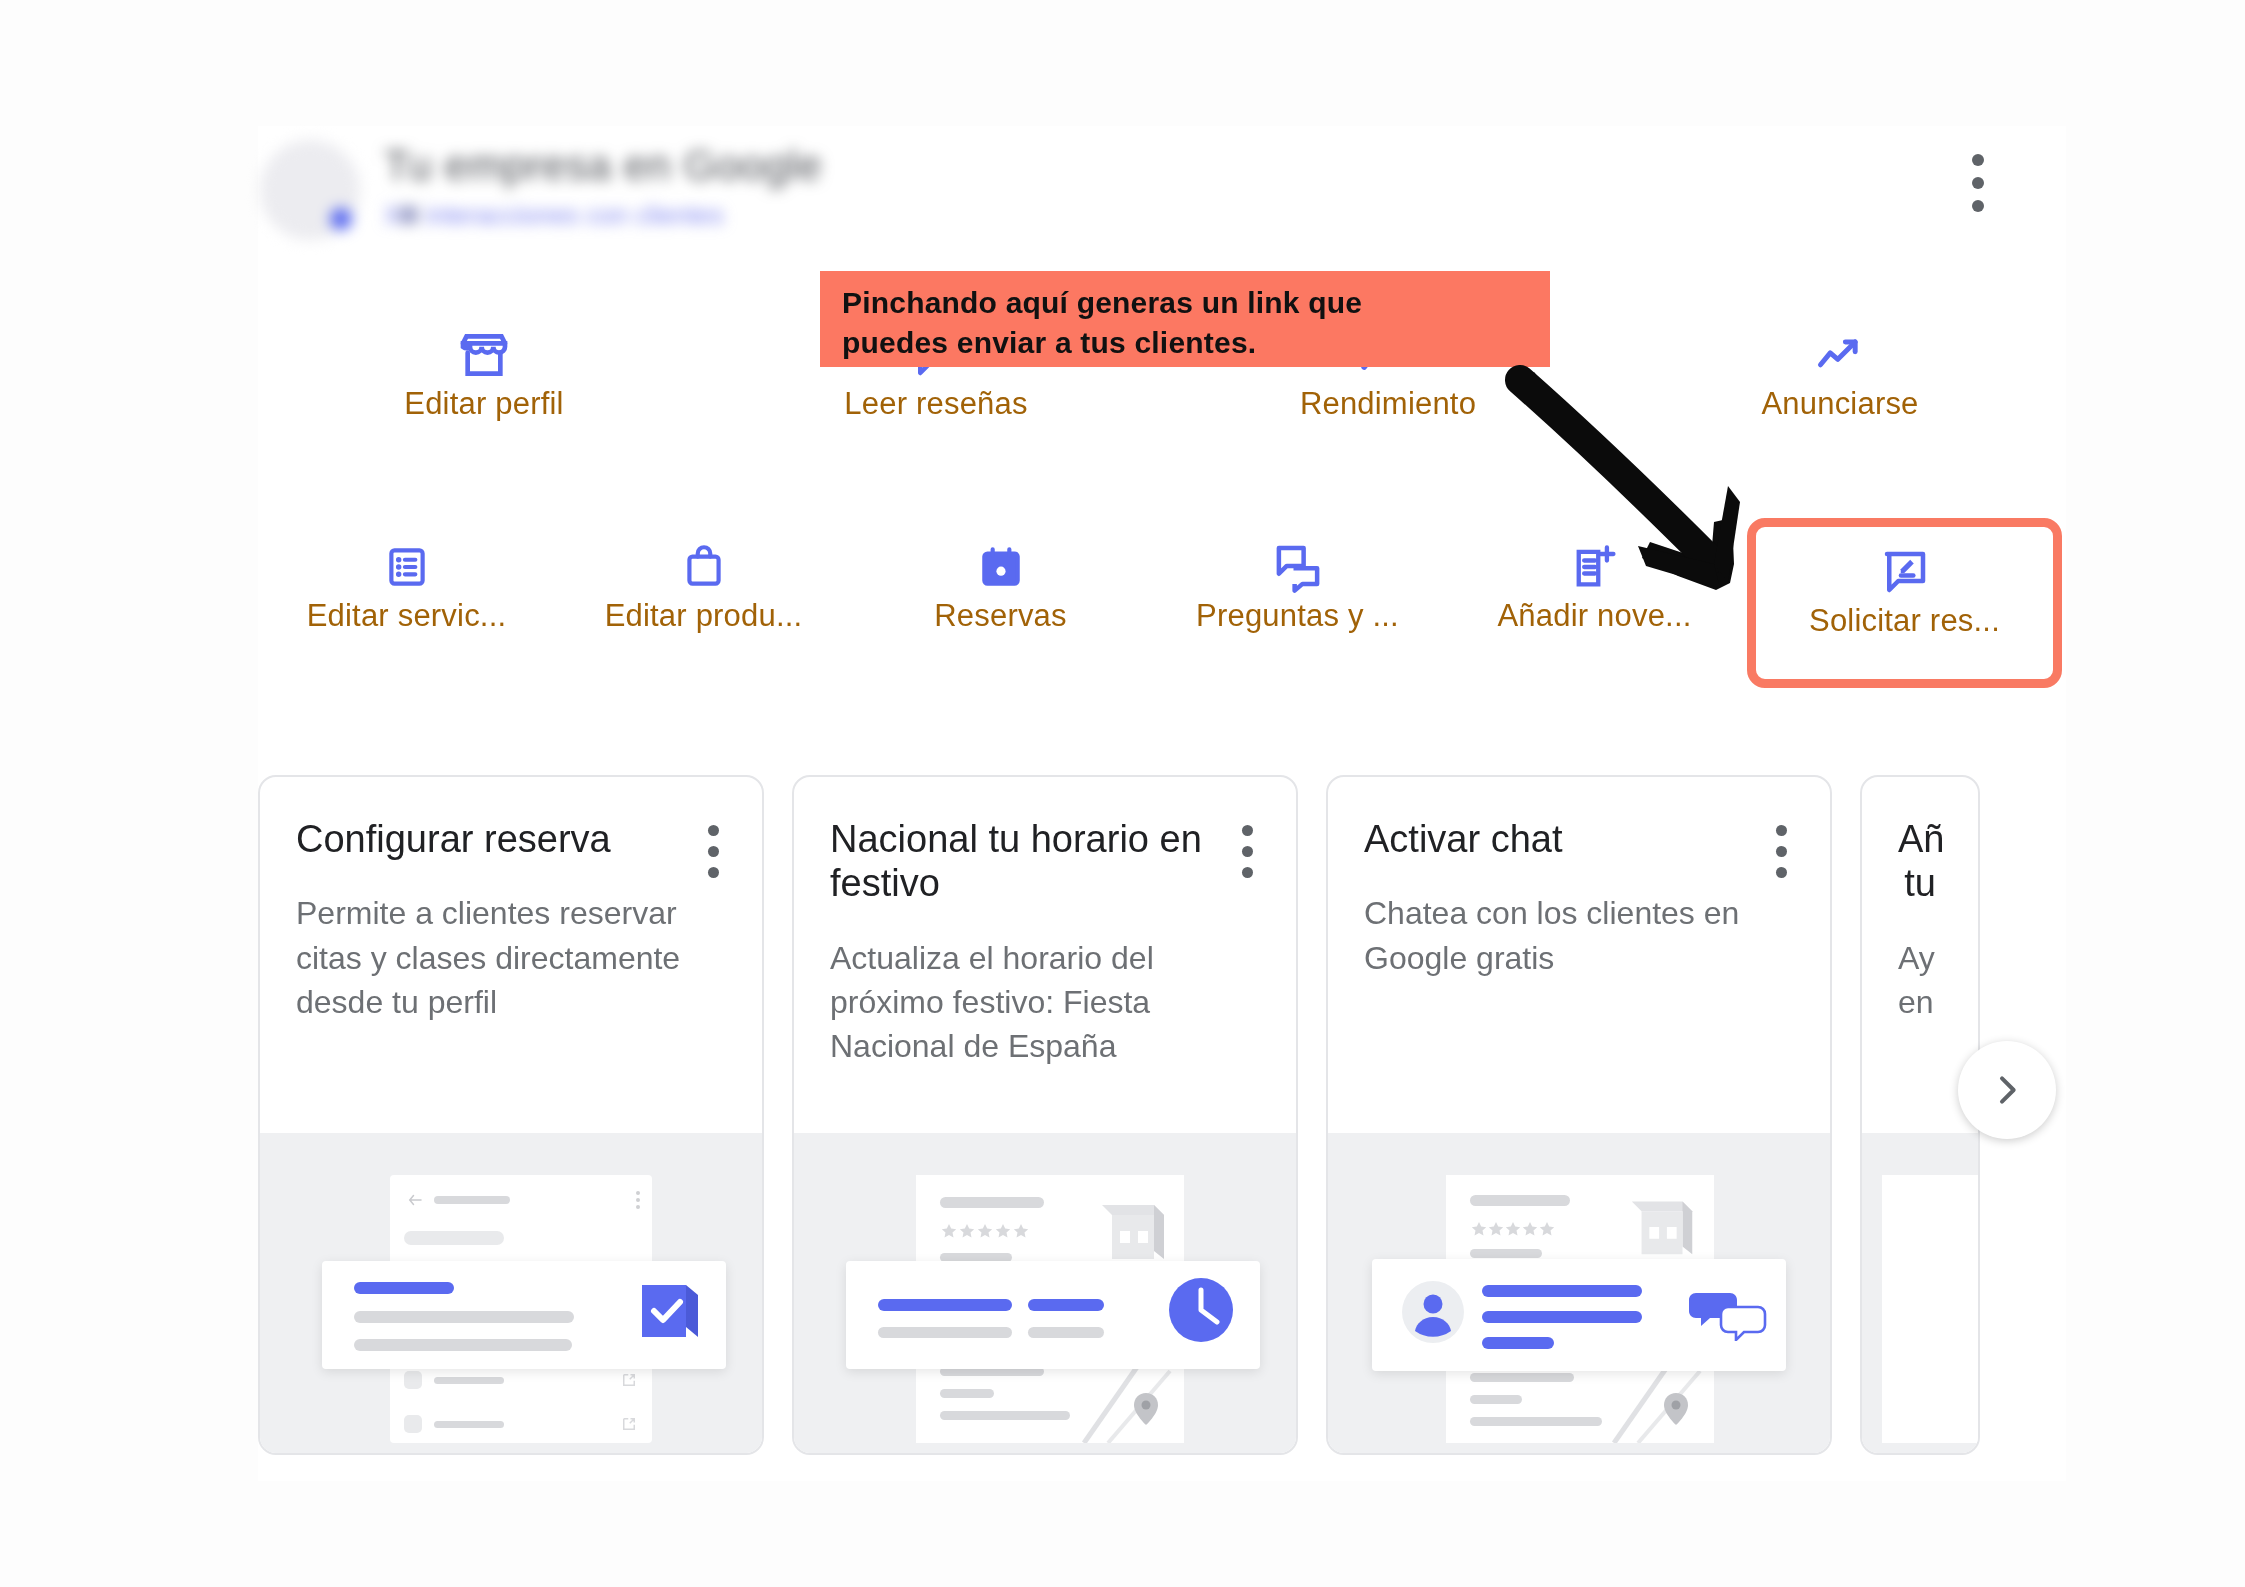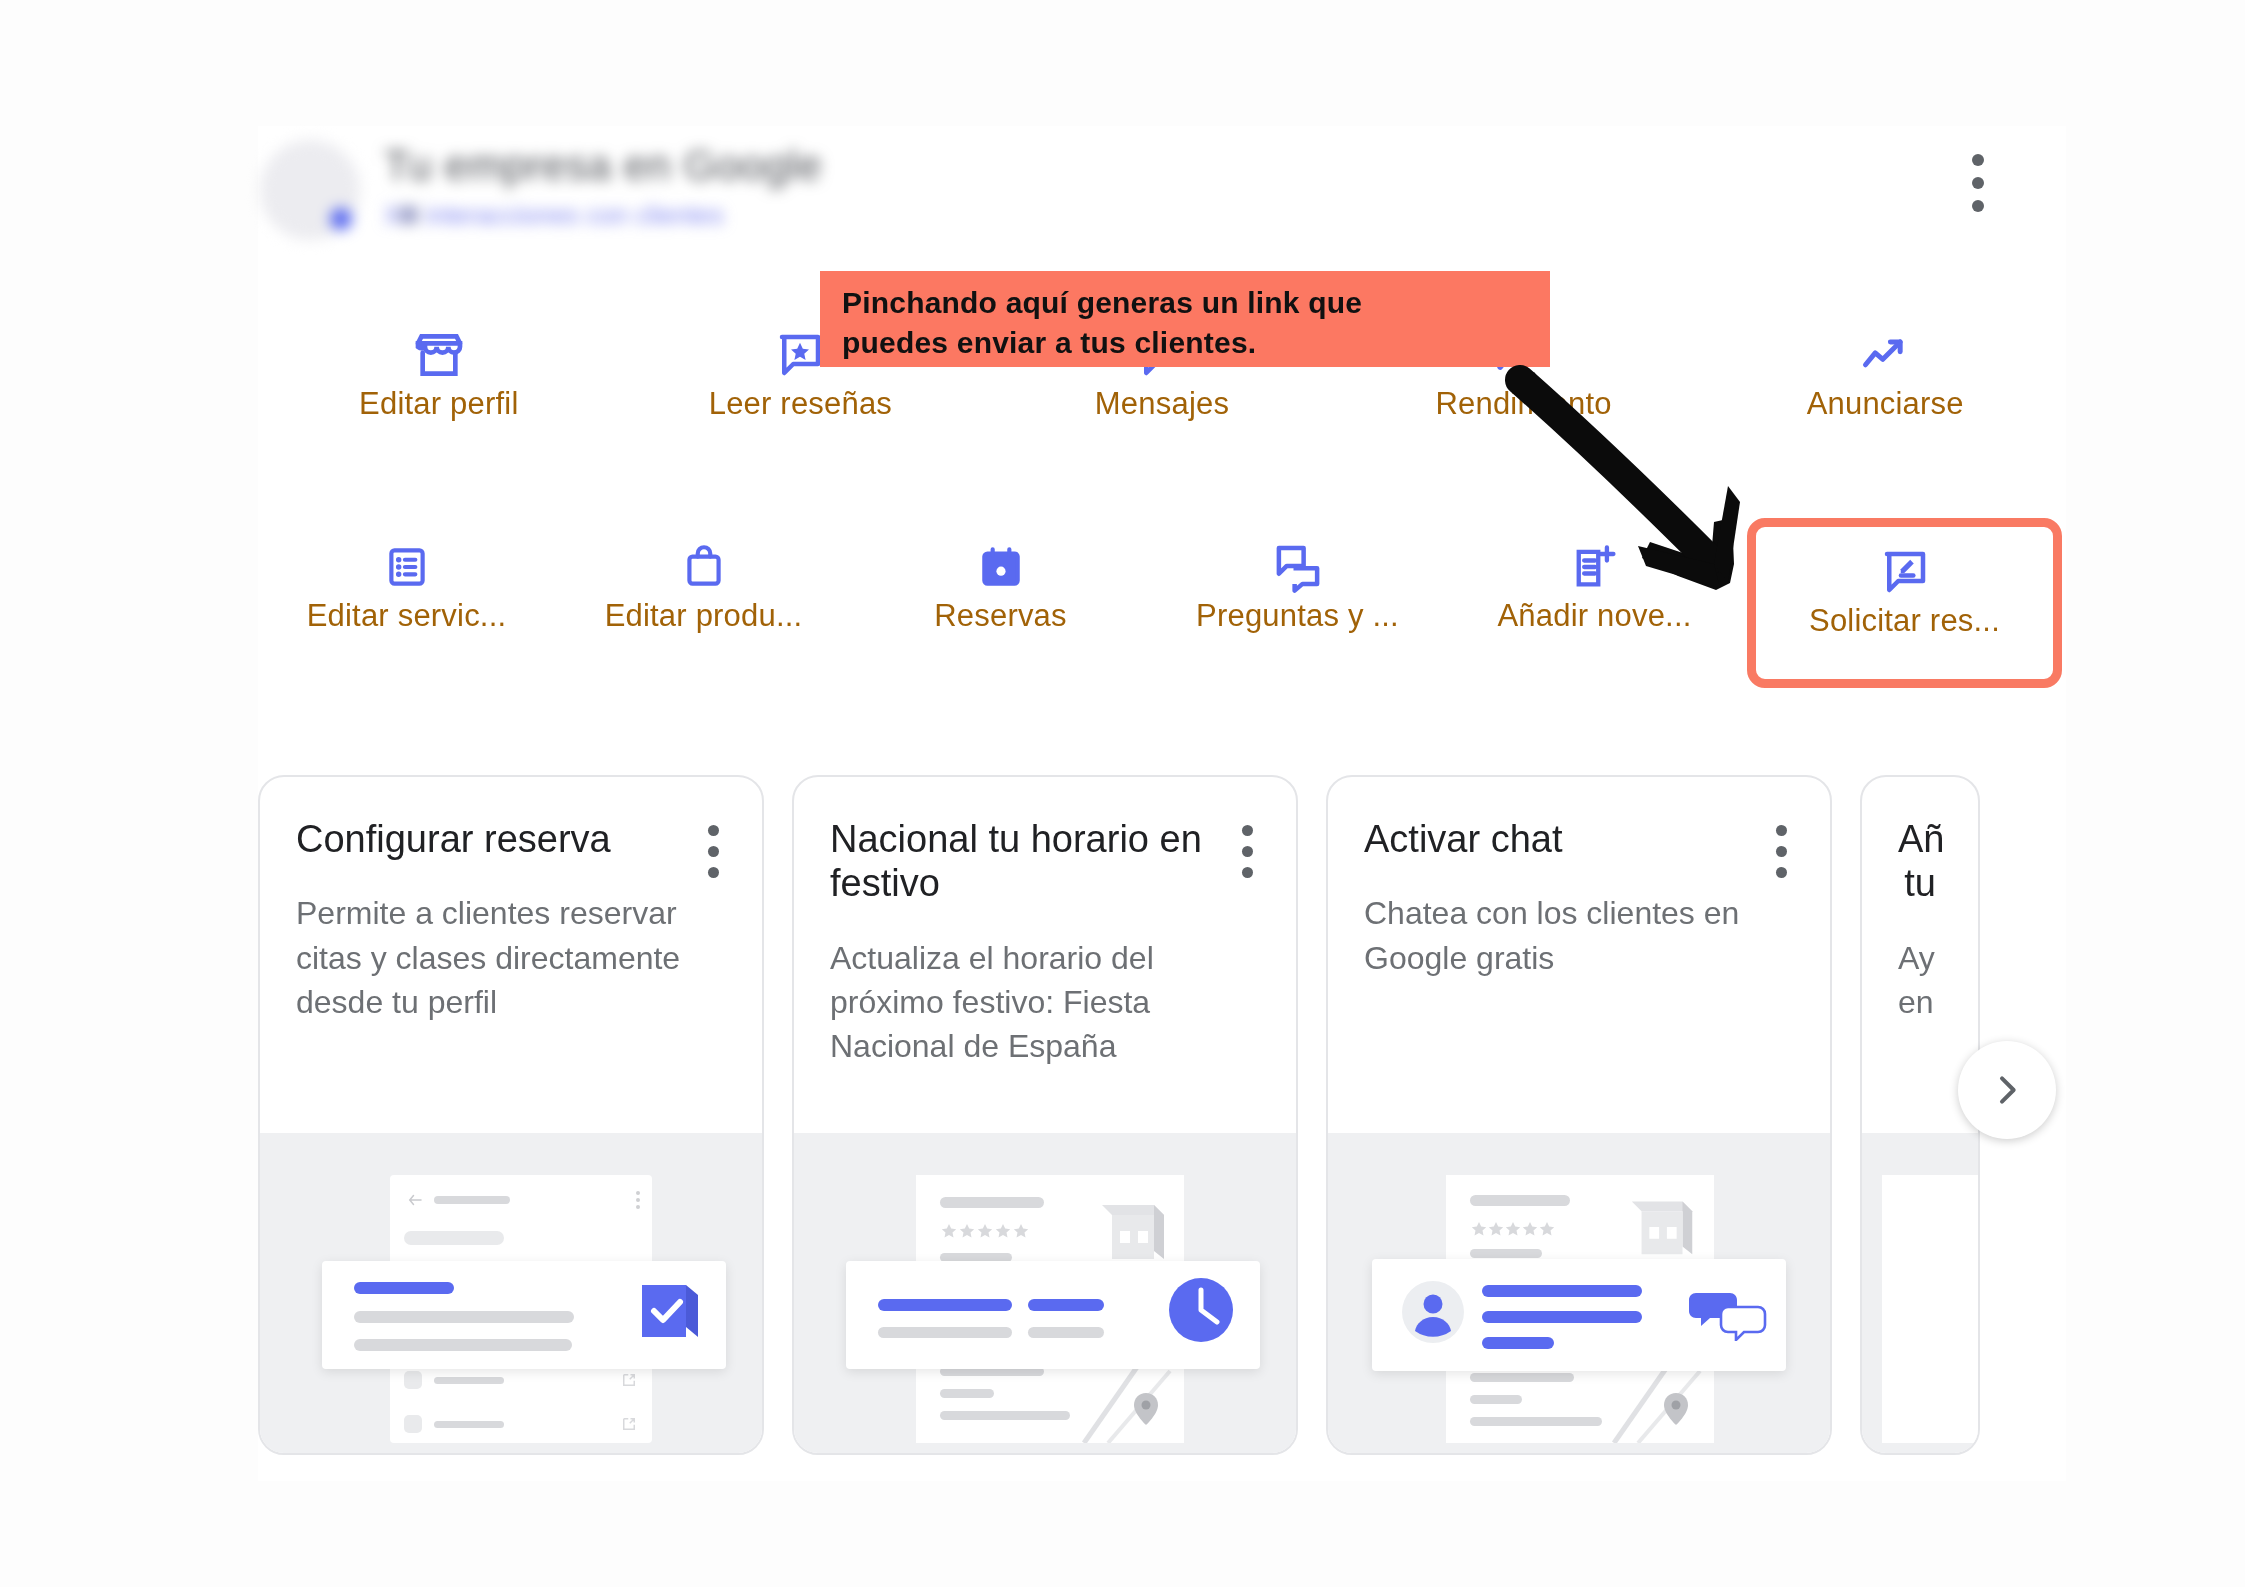--- a/index.html
+++ b/index.html
@@ -75,21 +75,21 @@
   .act.highlighted {
     border: 9px solid #f97a63; border-radius: 18px;
     padding-top: 14px; margin: -10px 4px 0 4px;
     background: #ffffff;
   }
 
   
   .cards { position: absolute; left: 0px; top: 649px; display: flex; gap: 28px; }
   .card {
     width: 506px; height: 680px; background: #ffffff;
-    border: 2px solid #e4e5e8; border-radius: 26px;
+    border: 2px solid #e4e5e8; border-radius: 18px;
     overflow: hidden; position: relative; flex: 0 0 auto;
   }
   .card-head { padding: 40px 36px 0 36px; position: relative; }
   .card-title {
     font-size: 38px; color: #202124; line-height: 1.17;
     padding-right: 52px; font-weight: 400;
   }
   .card-kebab { position: absolute; right: 40px; top: 48px; width: 14px; }
   .card-kebab i { width: 11px; height: 11px; margin-bottom: 10px; }
   .card-desc {
@@ -164,29 +164,20 @@
       <div class="act">
         <div class="act-icon">
           <svg width="54" height="54" viewBox="0 0 24 24" fill="none" stroke="#5a6af0" stroke-width="2">
             <path d="M4 4h16v12H9l-4 4V4z" stroke-linejoin="round"></path>
             <path d="M12 6.6l1.25 2.6 2.75.3-2.1 1.9.6 2.8L12 12.8l-2.5 1.4.6-2.8-2.1-1.9 2.75-.3z" fill="#5a6af0" stroke="none"></path>
           </svg>
         </div>
         <div class="act-label">Leer reseñas</div>
       </div>
 
-      <div class="act">
-        <div class="act-icon">
-          <svg width="54" height="54" viewBox="0 0 24 24" fill="none" stroke="#5a6af0" stroke-width="2">
-            <path d="M4 4h16v12H9l-4 4V4z" stroke-linejoin="round"></path>
-            <path d="M8 8h8M8 11.5h6" stroke-linecap="round"></path>
-          </svg>
-        </div>
-        <div class="act-label">Mensajes</div>
-      </div>
 
 
       <div class="act">
         <div class="act-icon">
           <svg width="62" height="58" viewBox="0 0 26 24" fill="none" stroke="#5a6af0" stroke-width="2.4" stroke-linecap="round" stroke-linejoin="round">
             <path d="M3 17l4-5 3.5 3L17 6"></path>
             <circle cx="17.2" cy="6" r="1.8" fill="#5a6af0" stroke="none"></circle>
             <path d="M20.5 2.2l.7 1.8 1.8.7-1.8.7-.7 1.8-.7-1.8-1.8-.7 1.8-.7z" fill="#5a6af0" stroke="none"></path>
             <path d="M12.6 2.4l.45 1.15 1.15.45-1.15.45-.45 1.15-.45-1.15-1.15-.45 1.15-.45z" fill="#5a6af0" stroke="none"></path>
           </svg>

